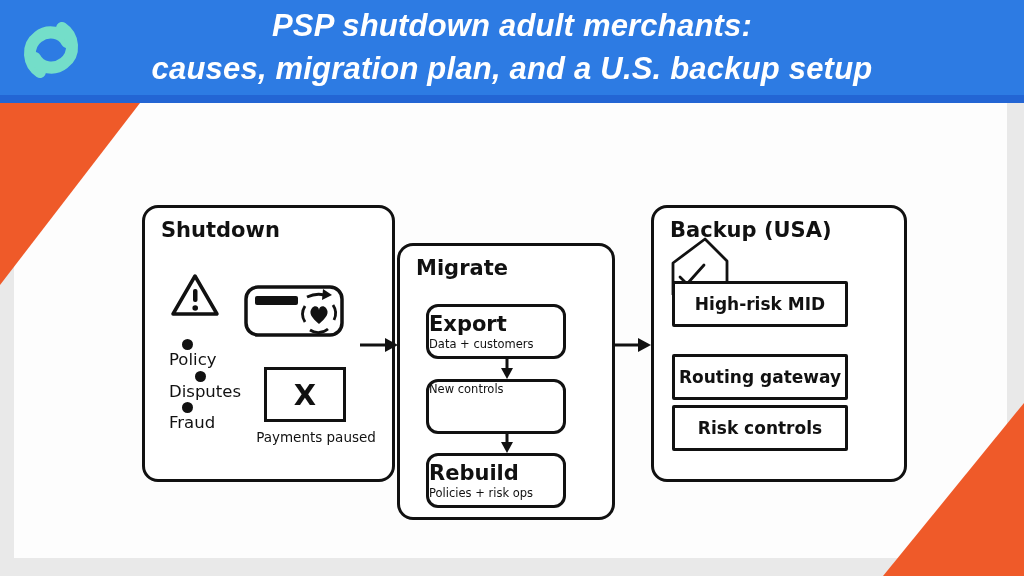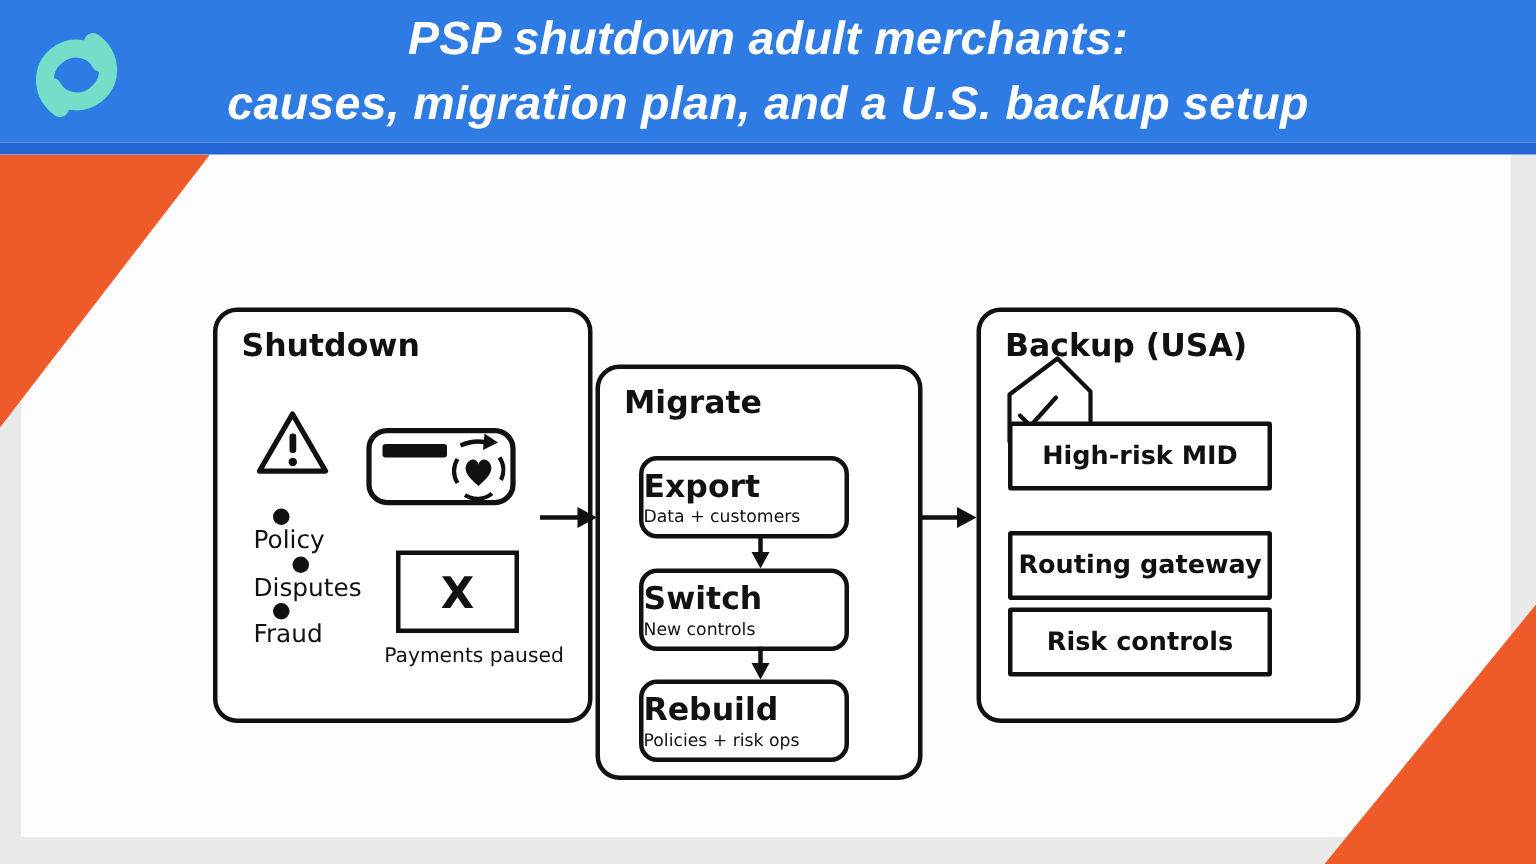--- a/index.html
+++ b/index.html
@@ -137,21 +137,20 @@
   <div class="panel-title">Migrate</div>
   <div class="step step-0">
     <div class="step-label">Export</div>
     <div class="step-sub">Data + customers</div>
   </div>
   <svg class="varrow varrow-0" width="16" height="22" viewBox="0 0 16 22">
     <line x1="8" y1="0" x2="8" y2="12" stroke="#111" stroke-width="3"></line>
     <path d="M2 11 L8 22 L14 11 Z" fill="#111"></path>
   </svg>
   <div class="step step-1">
-    <div class="step-label">Switch</div>
     <div class="step-sub">New controls</div>
   </div>
   <svg class="varrow varrow-1" width="16" height="22" viewBox="0 0 16 22">
     <line x1="8" y1="0" x2="8" y2="12" stroke="#111" stroke-width="3"></line>
     <path d="M2 11 L8 22 L14 11 Z" fill="#111"></path>
   </svg>
   <div class="step step-2">
     <div class="step-label">Rebuild</div>
     <div class="step-sub">Policies + risk ops</div>
   </div>

